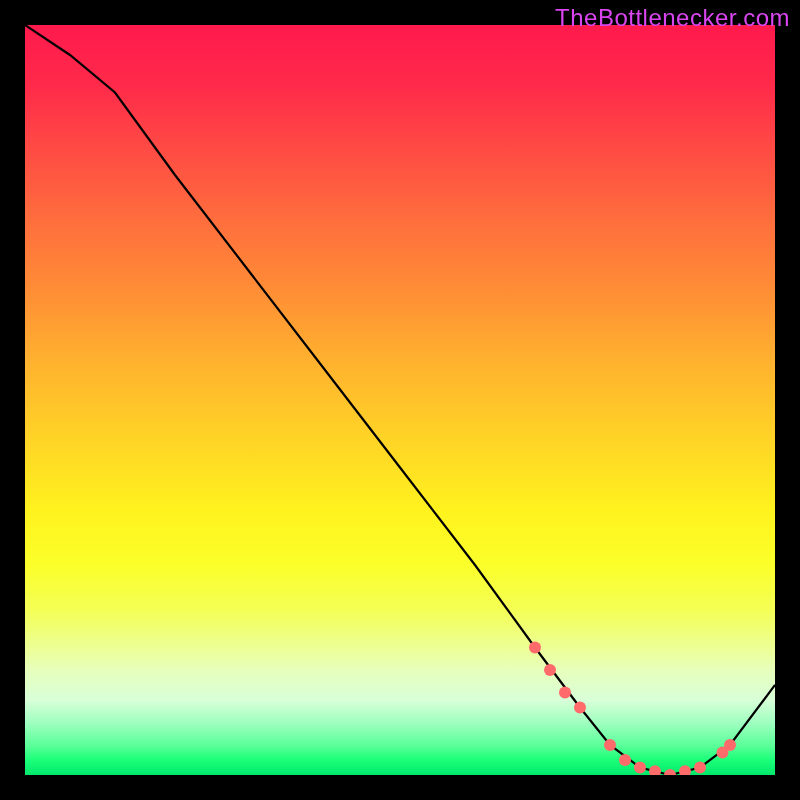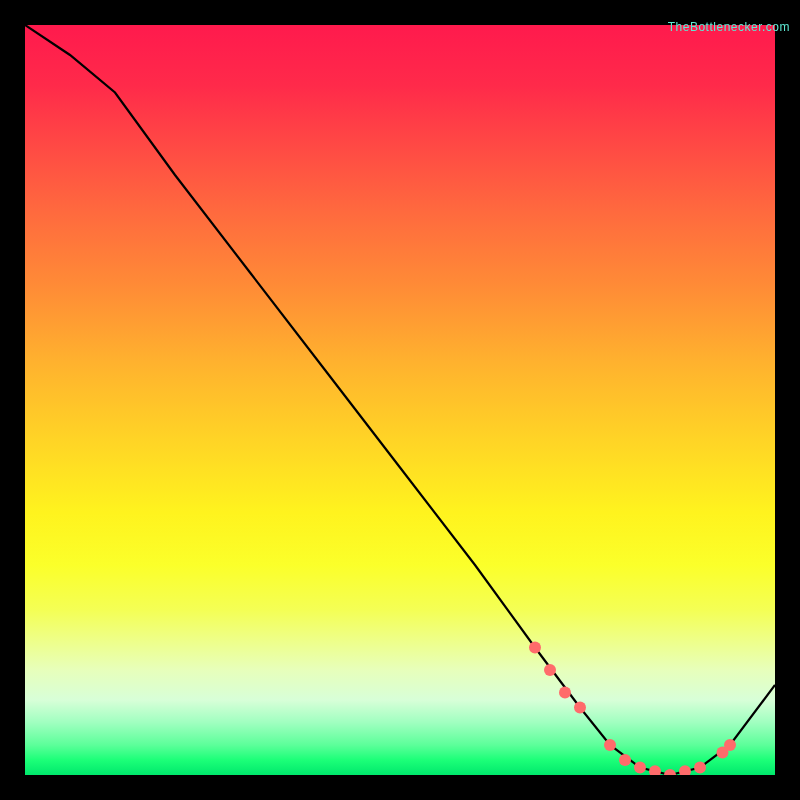--- a/index.html
+++ b/index.html
@@ -8,26 +8,25 @@
     height: 800px;
     background: #000;
     position: relative;
     font-family: Arial, sans-serif;
     overflow: hidden;
   }
   .watermark {
     position: absolute;
     top: 4px;
     right: 10px;
-    color: #5eead4;
-    font-size: 12px;
+    color: #d946ef;
+    font-size: 24px;
     font-weight: 500;
     z-index: 10;
     letter-spacing: 0.5px;
-    margin-top: 16px;
   }
   .plot-area {
     position: absolute;
     left: 25px;
     top: 25px;
     width: 750px;
     height: 750px;
     overflow: hidden;
   }
   .gradient-bg {

